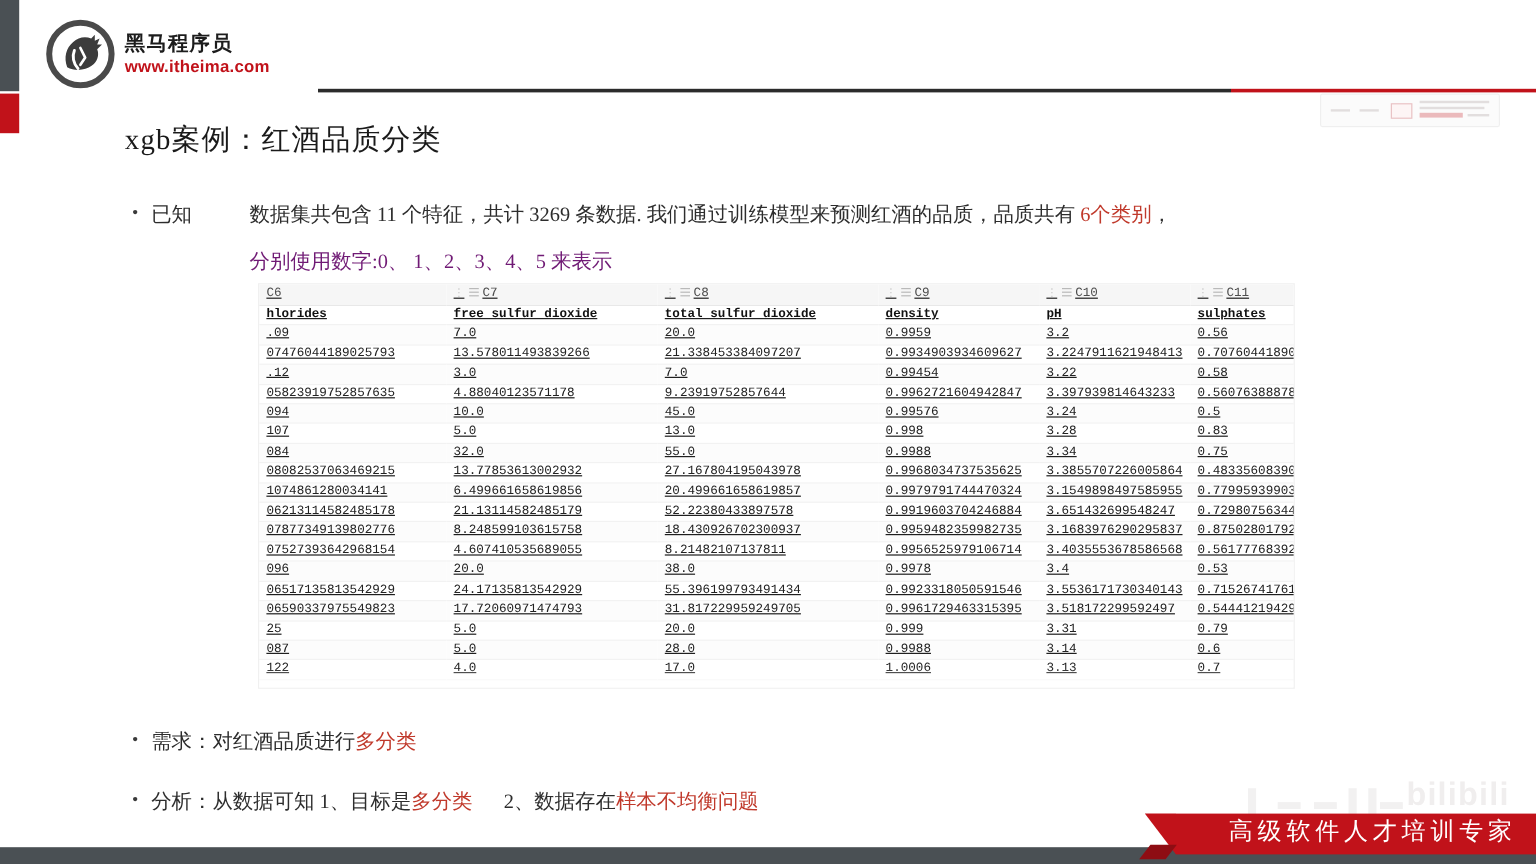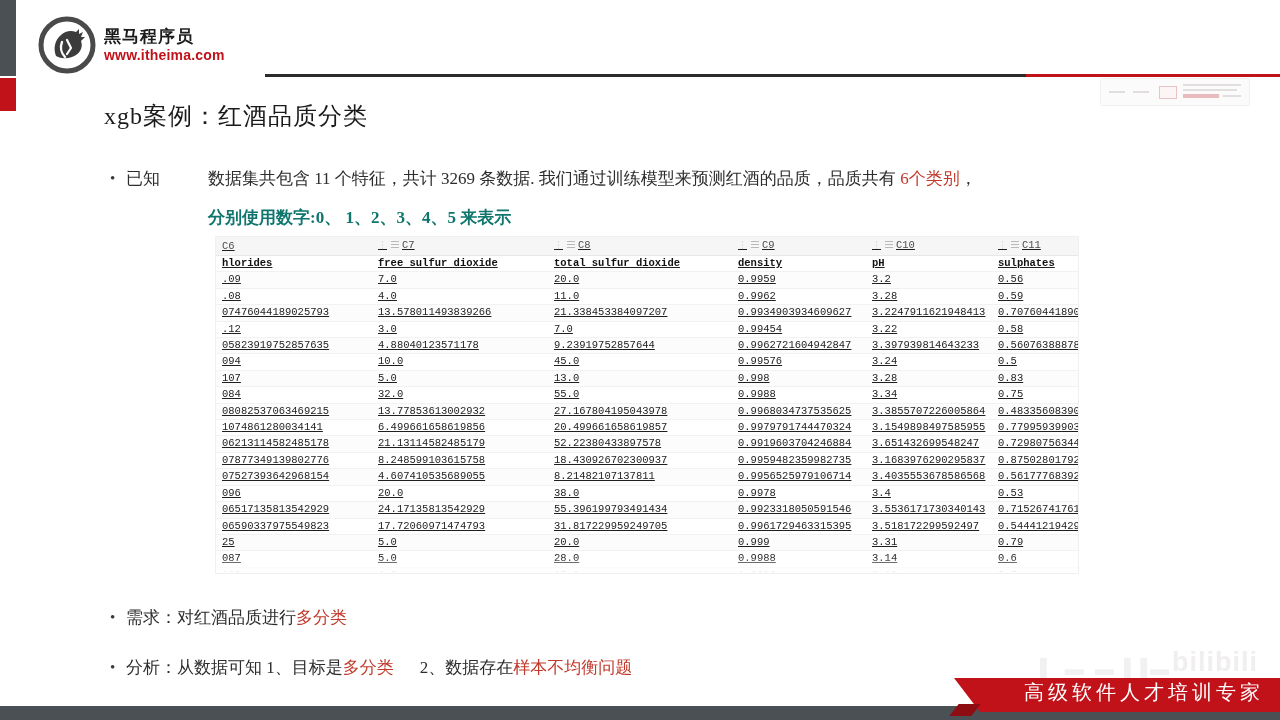--- a/index.html
+++ b/index.html
@@ -141,22 +141,21 @@
     line-height: 1.6;
   }
   .b1 { left: 110px; top: 166px; }
   .b1 .lead { width: 82px; flex: 0 0 82px; }
   .b2 { left: 110px; top: 605px; }
   .b3 { left: 110px; top: 655px; }
   .sub-line {
     position: absolute;
     left: 208px; top: 206px;
     font-size: 17px;
-    color: #0f766e;
-    font-weight: bold;
+    color: #701a75;
   }
   .red { color: #c0392b; }
   .gap-sm { display: inline-block; width: 26px; }
 
   
   .table-shot {
     position: absolute;
     left: 216px; top: 237px;
     width: 862px; height: 336px;
     background: #ffffff;
@@ -353,28 +352,20 @@
       </tr>
     <tr class="datarow">
           <td class="c-chlorides">.09</td>
           <td class="c-free">7.0</td>
           <td class="c-total">20.0</td>
           <td class="c-density">0.9959</td>
           <td class="c-ph">3.2</td>
           <td class="c-sulph">0.56</td>
         </tr>
         <tr class="datarow">
-          <td class="c-chlorides">.08</td>
-          <td class="c-free">4.0</td>
-          <td class="c-total">11.0</td>
-          <td class="c-density">0.9962</td>
-          <td class="c-ph">3.28</td>
-          <td class="c-sulph">0.59</td>
-        </tr>
-        <tr class="datarow">
           <td class="c-chlorides">07476044189025793</td>
           <td class="c-free">13.578011493839266</td>
           <td class="c-total">21.338453384097207</td>
           <td class="c-density">0.9934903934609627</td>
           <td class="c-ph">3.2247911621948413</td>
           <td class="c-sulph">0.7076044189025794</td>
         </tr>
         <tr class="datarow">
           <td class="c-chlorides">.12</td>
           <td class="c-free">3.0</td>

